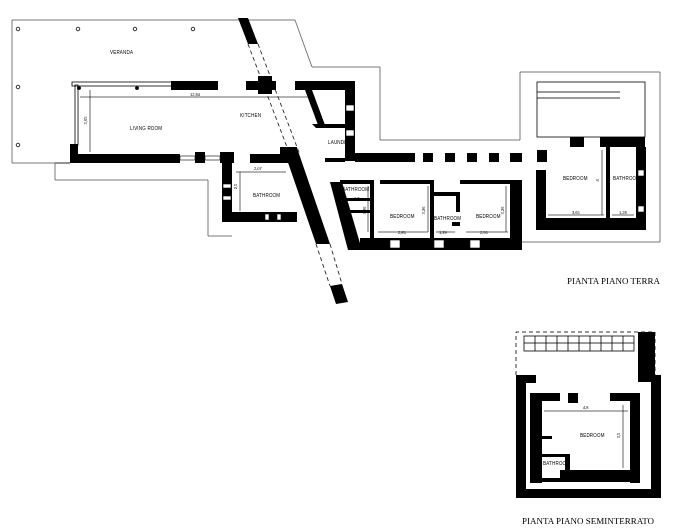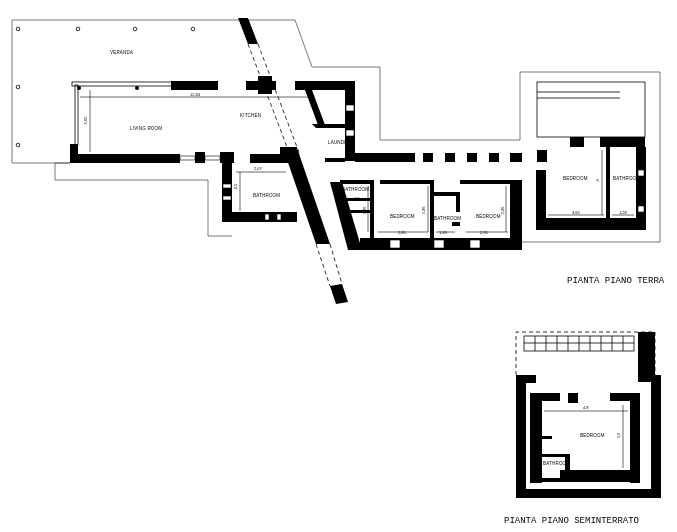--- a/index.html
+++ b/index.html
@@ -11,21 +11,21 @@
   .inner { fill: none; stroke: #000; stroke-width: 0.8; }
   .dash { fill: none; stroke: #000; stroke-width: 0.8; stroke-dasharray: 4 3; }
   .dim { fill: none; stroke: #000; stroke-width: 0.6; }
   .win { fill: #fff; stroke: #000; stroke-width: 0.6; }
   .lbl { position: absolute; font-size: 4.5px; color: #000; white-space: nowrap;
          font-family: "Liberation Sans", sans-serif; letter-spacing: 0.2px; }
   .dimtxt { position: absolute; font-size: 4px; color: #000; white-space: nowrap;
             font-family: "Liberation Sans", sans-serif; }
   .vdim { transform: rotate(-90deg); transform-origin: center; }
   .title { position: absolute; font-size: 9px; color: #000; white-space: nowrap;
-           font-family: Liberation Mono, monospace; }
+           font-family: Liberation Serif, serif; }
 </style>
 </head>
 <body>
 
 <svg width="677" height="532" viewBox="0 0 677 532">
 
   <polyline class="thin" points="70,163 12,163 12,20 295,20 312,67 380,67 380,140"></polyline>
   <polyline class="thin" points="70,163 55,163 55,180 208,180 208,236 232,236"></polyline>
 
   <g>
@@ -210,13 +210,13 @@
 <span class="dimtxt vdim" style="left:596px;top:178px;">4</span>
 <span class="dimtxt" style="left:619px;top:210px;">1,28</span>
 
 <span class="title" style="left:567px;top:276px;">PIANTA PIANO TERRA</span>
 
 <span class="lbl" style="left:580px;top:433px;">BEDROOM</span>
 <span class="lbl" style="left:543px;top:461px;">BATHROOM</span>
 <span class="dimtxt" style="left:583px;top:405px;">4,8</span>
 <span class="dimtxt vdim" style="left:616px;top:433px;">3,5</span>
 
-<span class="title" style="left:504px;top:516px;">PIANTA PIANO SEMINTERRATO</span>
+<span class="title" style="left:522px;top:516px;">PIANTA PIANO SEMINTERRATO</span>
 
 </body></html>

